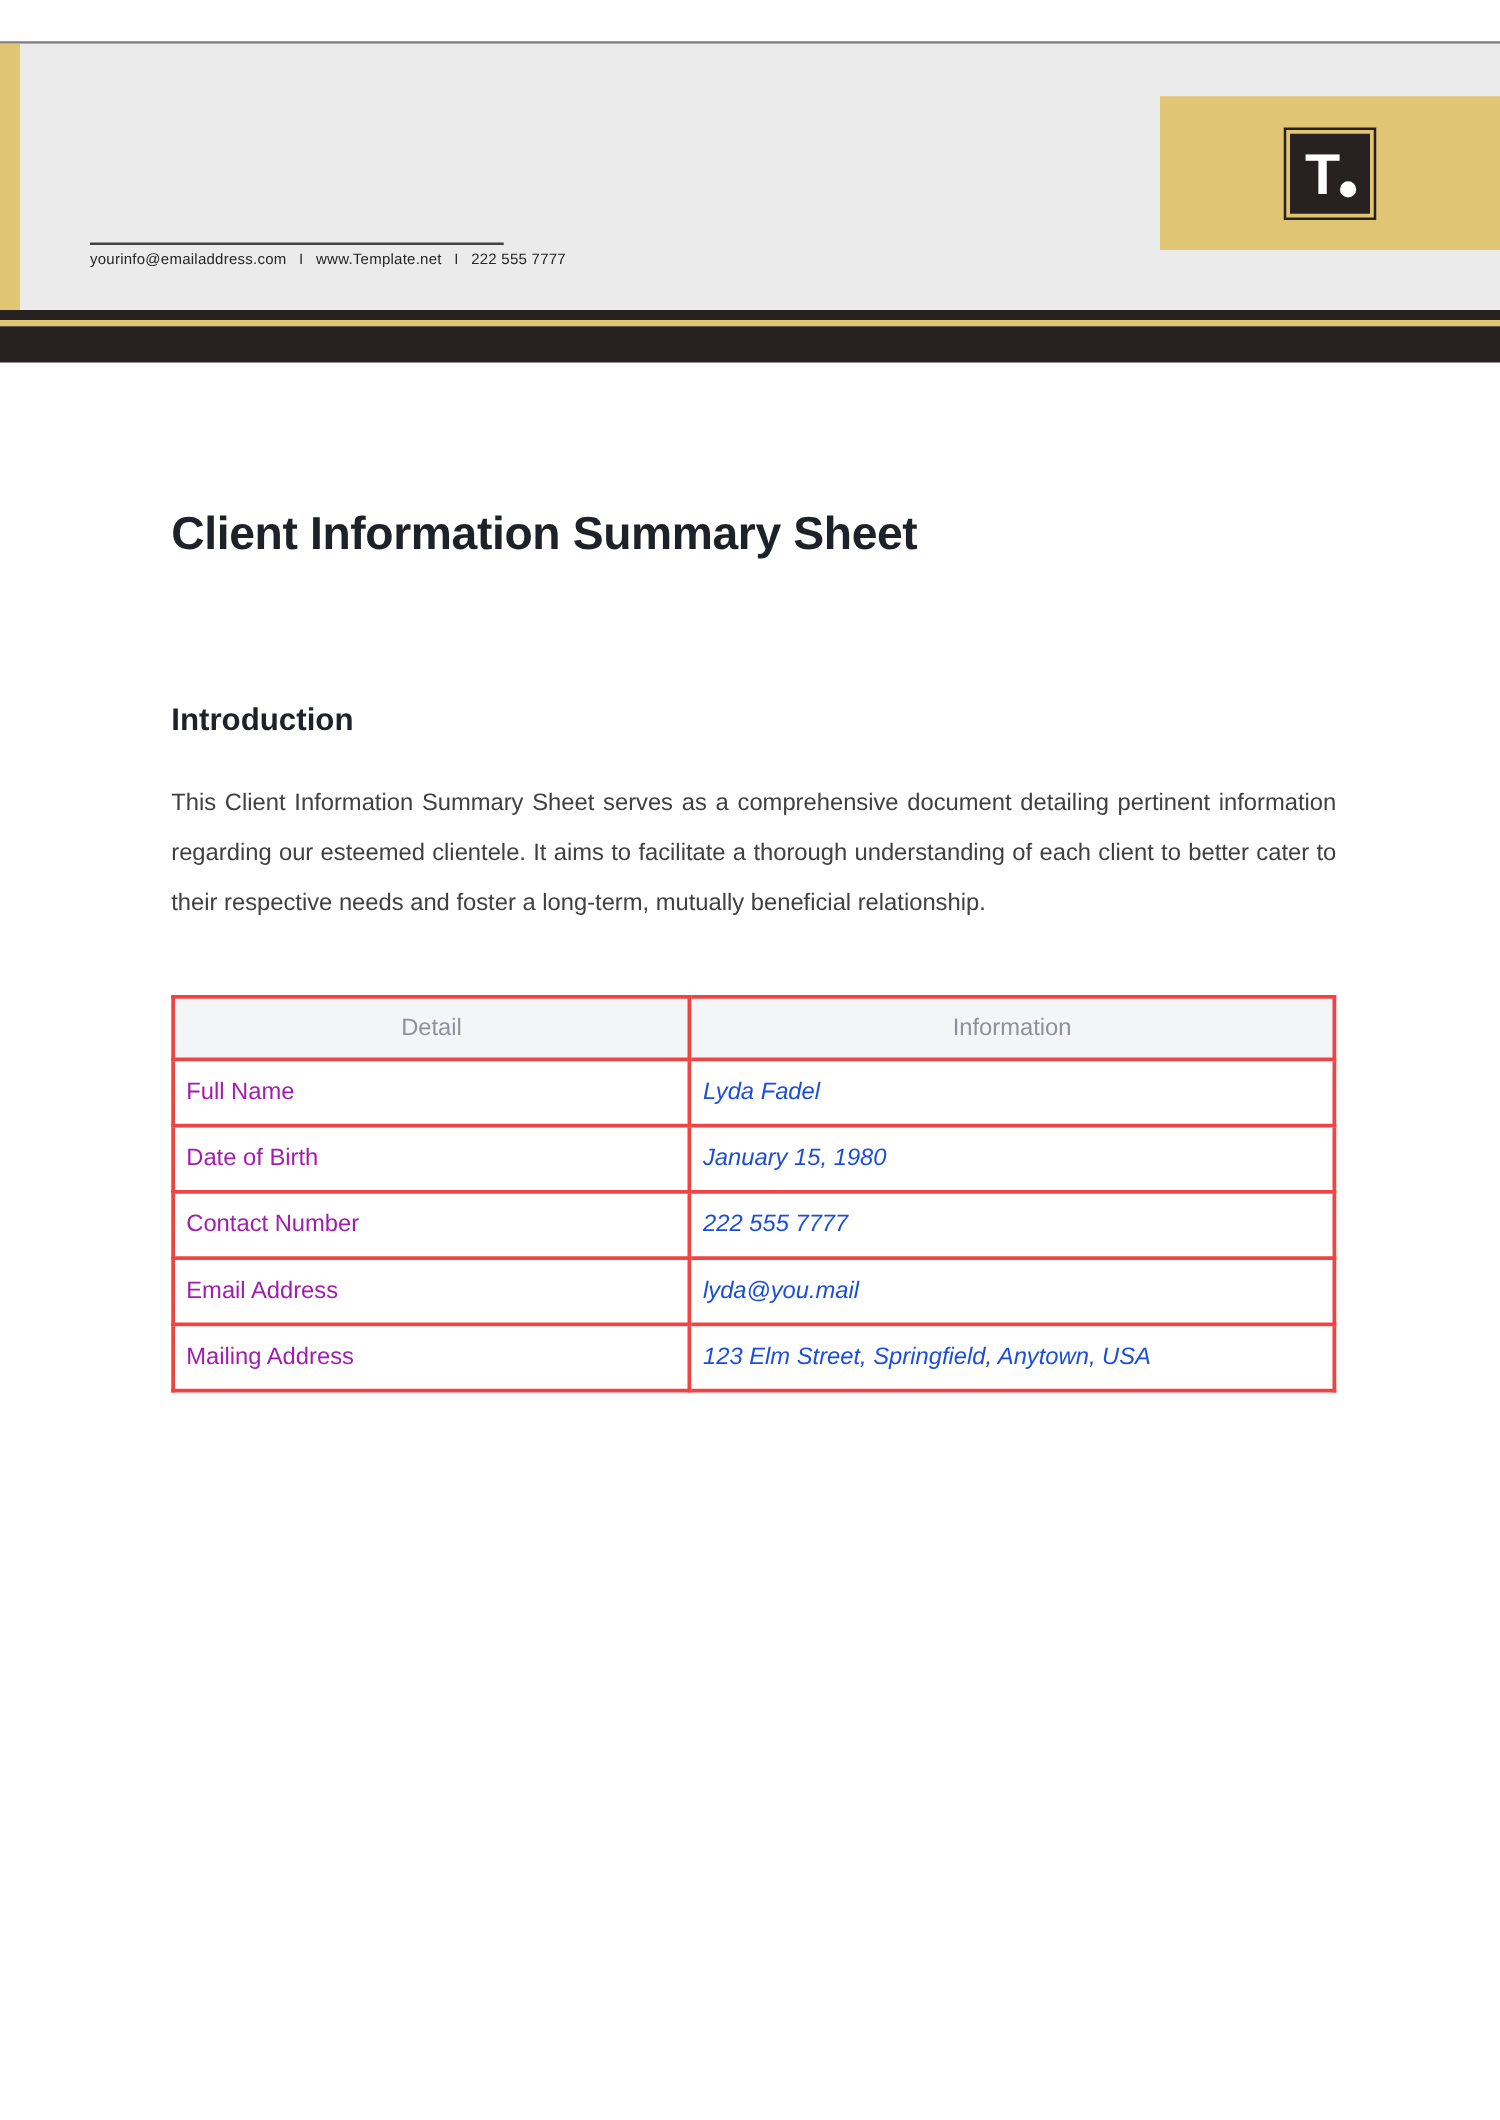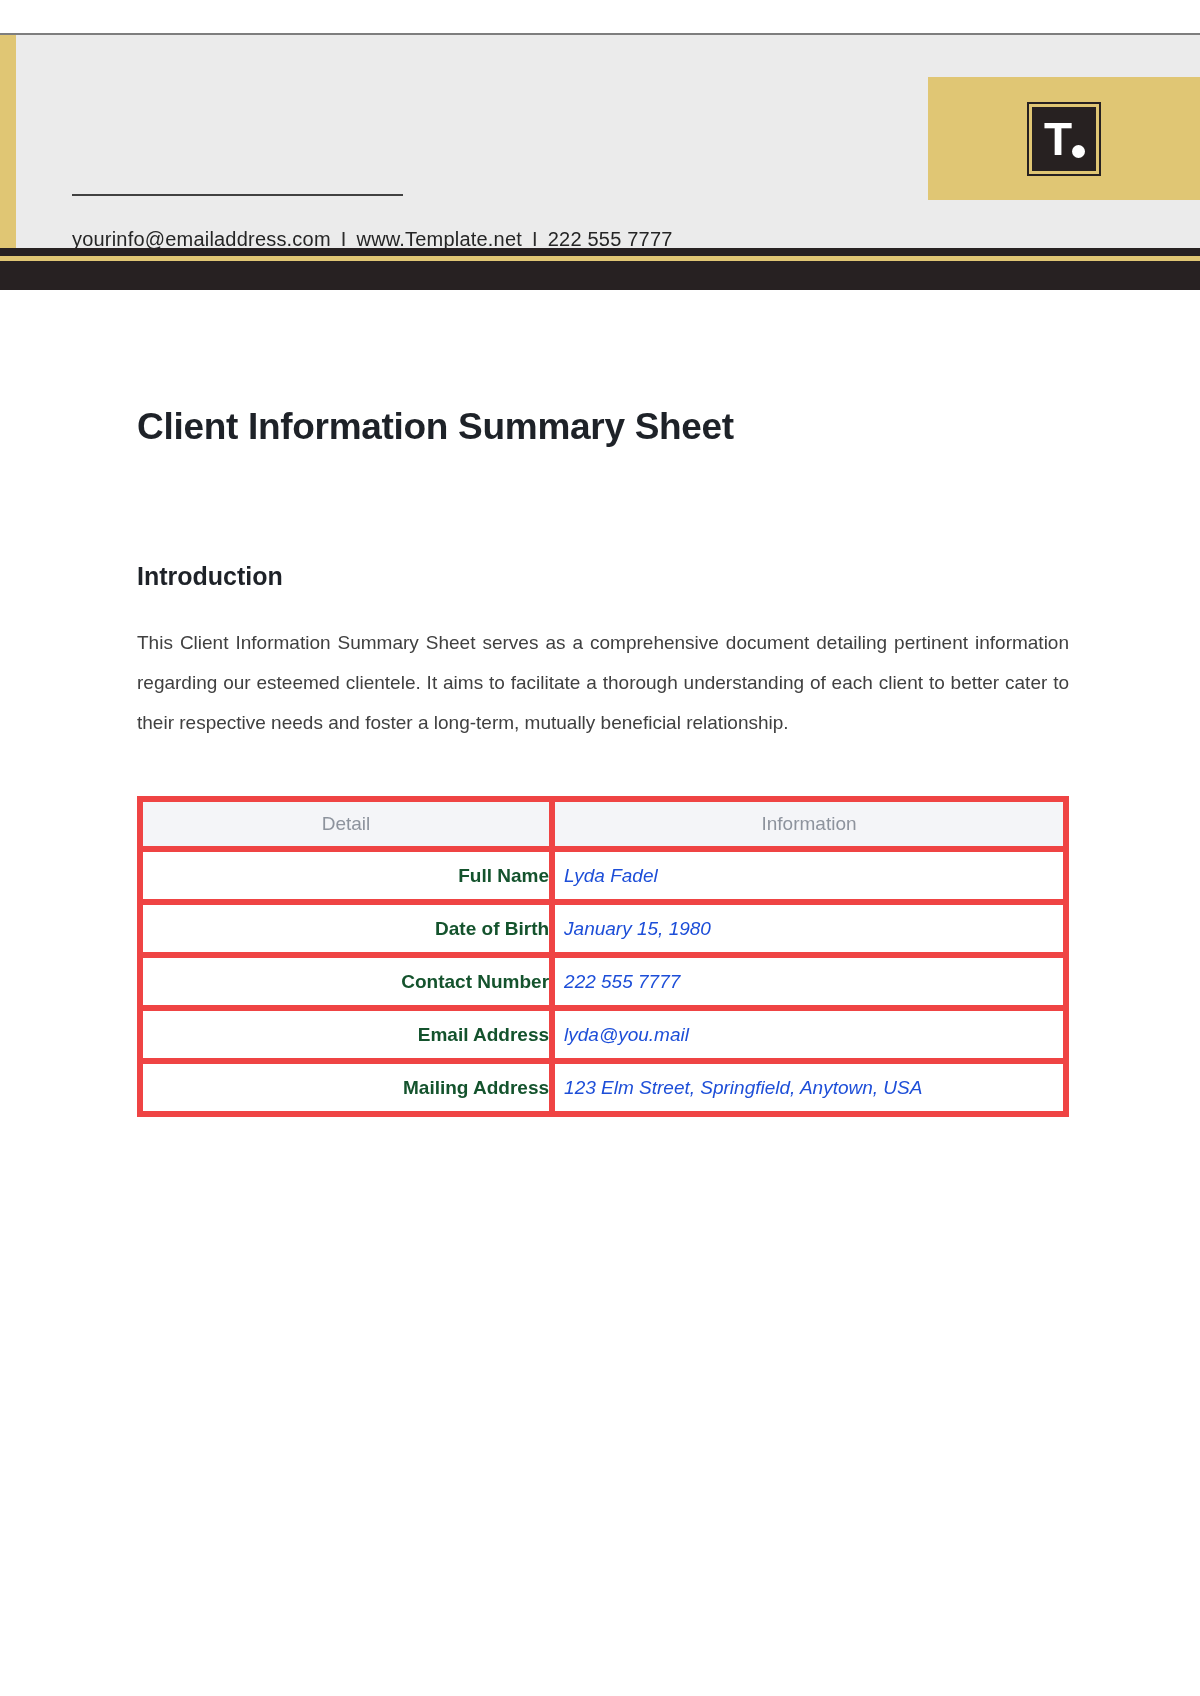--- a/index.html
+++ b/index.html
@@ -36,21 +36,21 @@
   }
   .logo-dot {
     position:absolute; width:13px; height:13px; border-radius:50%;
     background:#ffffff; right:11px; bottom:13px;
   }
   .contact {
     position:absolute; left:72px; top:159px;
   }
   .contact-rule { width:331px; height:2px; background:#414141; }
   .contact-text {
-    margin-top:32px; font-size:20px; color:#252525; letter-spacing:.2px;
+    margin-top:4px; font-size:12px; color:#252525; letter-spacing:.2px;
     white-space:nowrap;
   }
   .contact-sep { margin:0 10px; color:#2c2c2c; }
 
   .dark-strip { height:8px;  background:#272122; }
   .gold-line  { height:5px;  background:#E0C674; }
   .black-bar  { height:29px; background:#272122; }
 
   
   .content { width:932px; margin:0 auto 0 137px; }
@@ -74,28 +74,28 @@
   }
   .h-personal { margin-top:76px; }
   .h-professional { margin-top:86px; }
 
   table.info-table {
     margin-top:53px; width:932px; border-collapse:collapse; table-layout:fixed;
   }
   .info-table col.c1 { width:44.5%; }
   .info-table col.c2 { width:55.5%; }
   .info-table th, .info-table td {
-    border:6px solid #ef4444; font-size:19px; vertical-align:middle;
+    border:3px solid #ef4444; font-size:19px; vertical-align:middle;
   }
   .info-table th {
     height:50px; background:#F4F5F8; color:#8D939D; font-weight:400;
     text-align:center;
   }
   .info-table td { height:53px; padding-left:9px; background:#ffffff; }
-  .info-table td.label { font-weight:700; color:#14532d;text-align:right; }
+  .info-table td.label { font-weight:400; color:#a21caf; }
   .info-table td.value { color:#1d4ed8;font-style:italic; }
 </style>
 </head>
 <body>
 
 <div class="top-white"></div>
 <div class="top-rule"></div>
 
 <div class="band">
   <div class="gold-stripe"></div>

